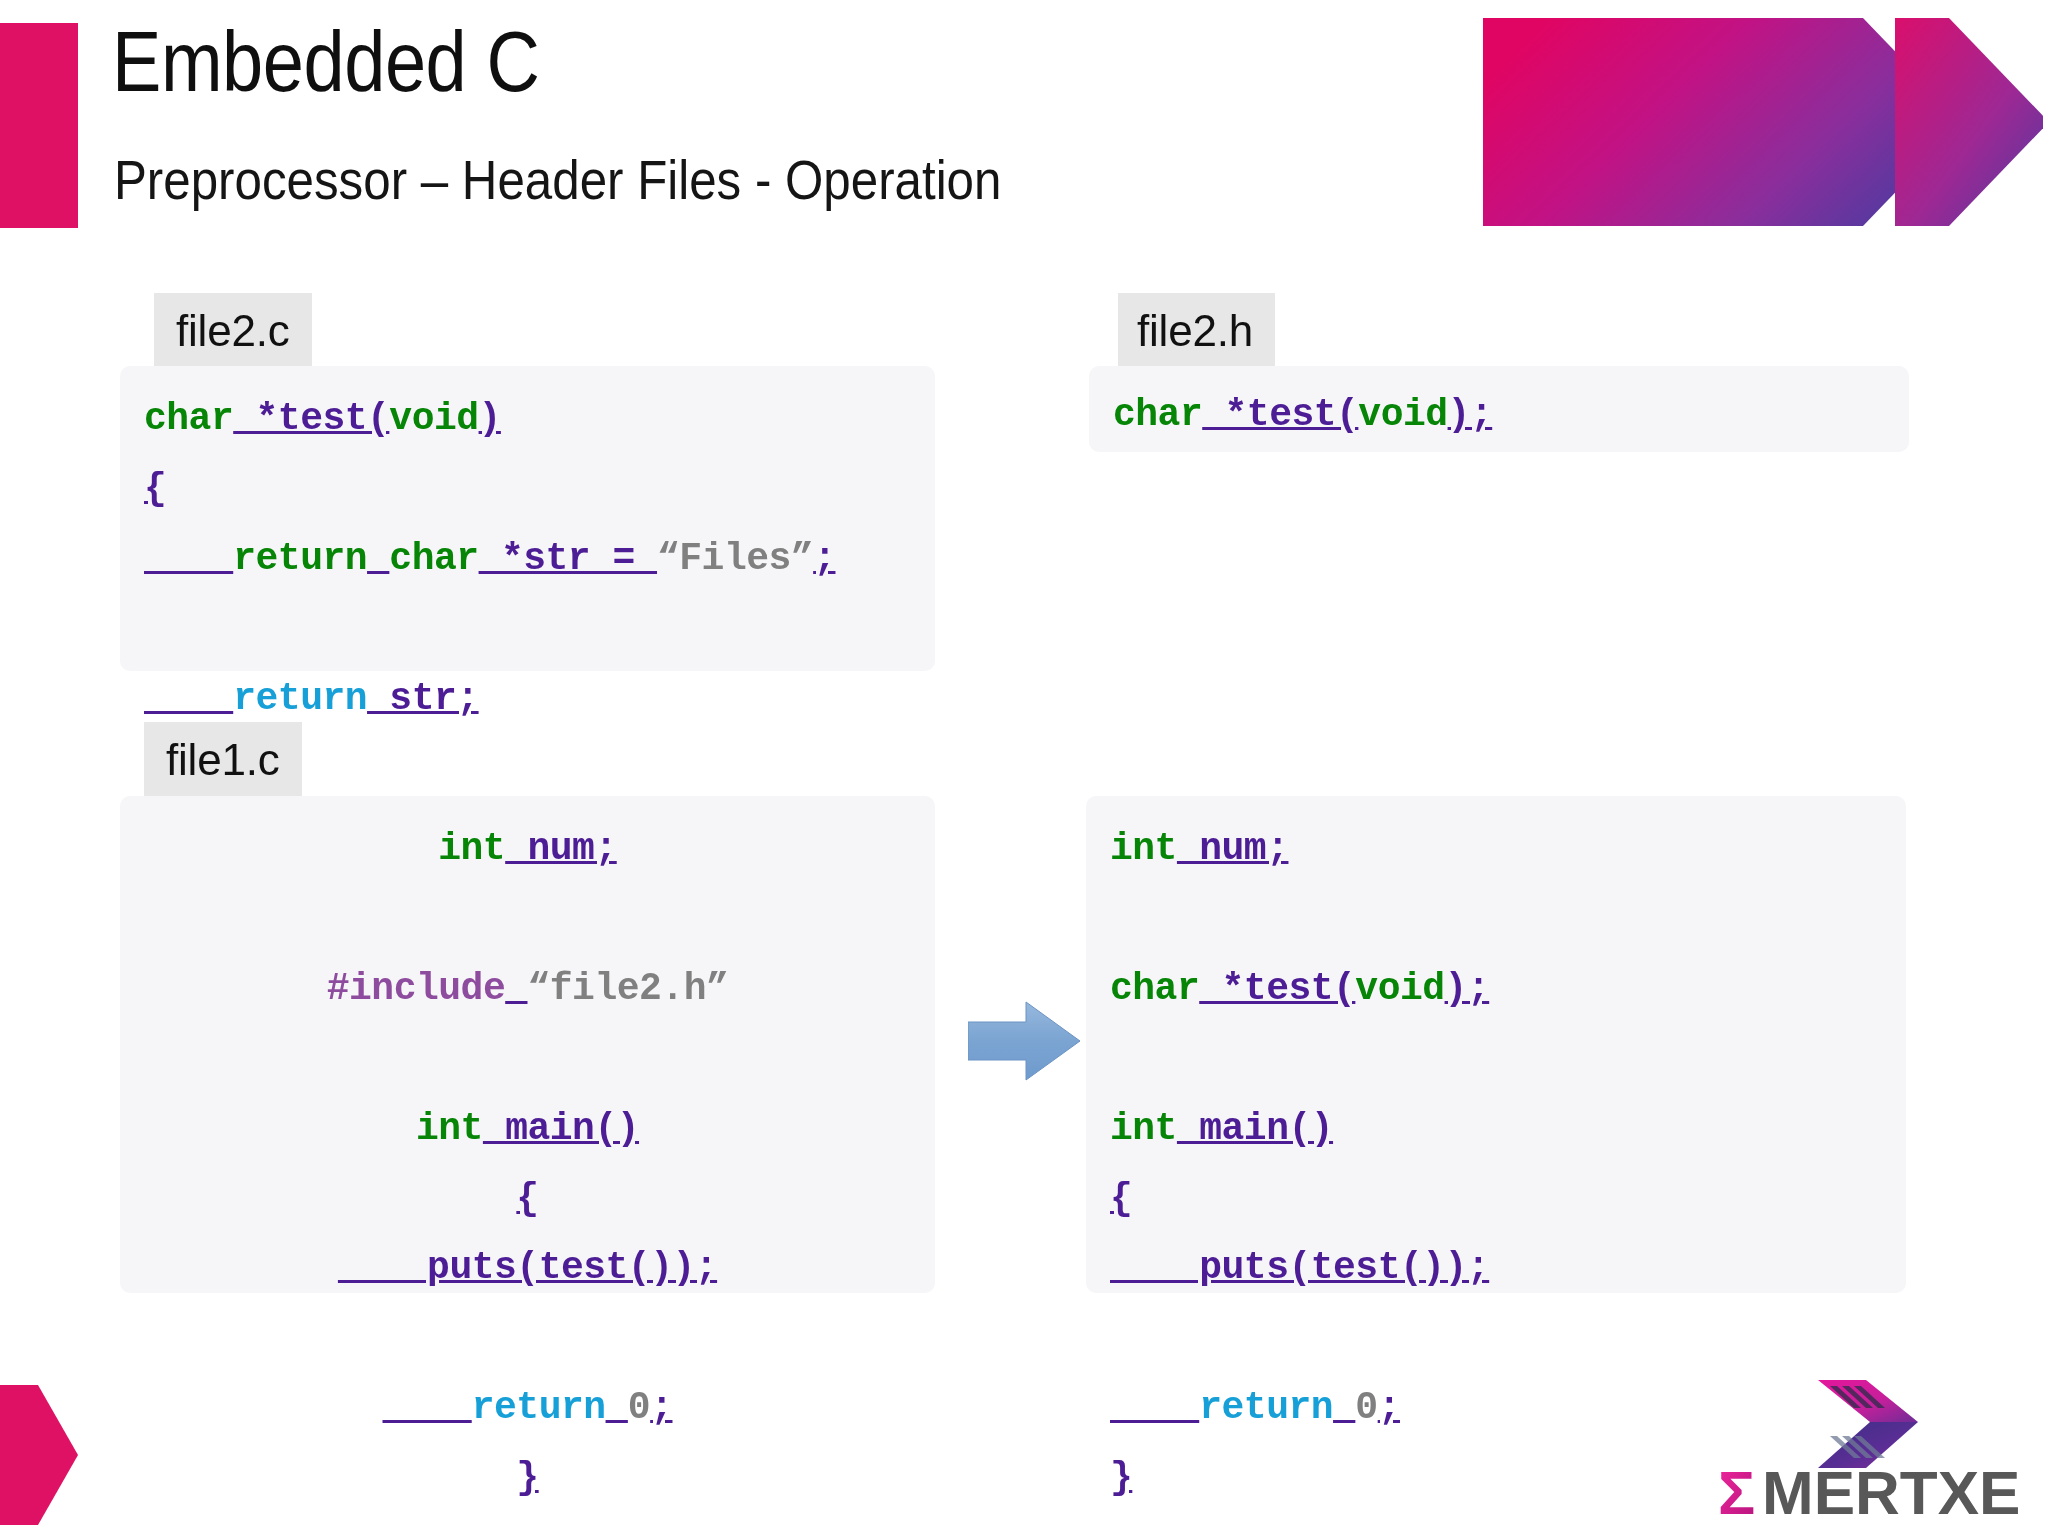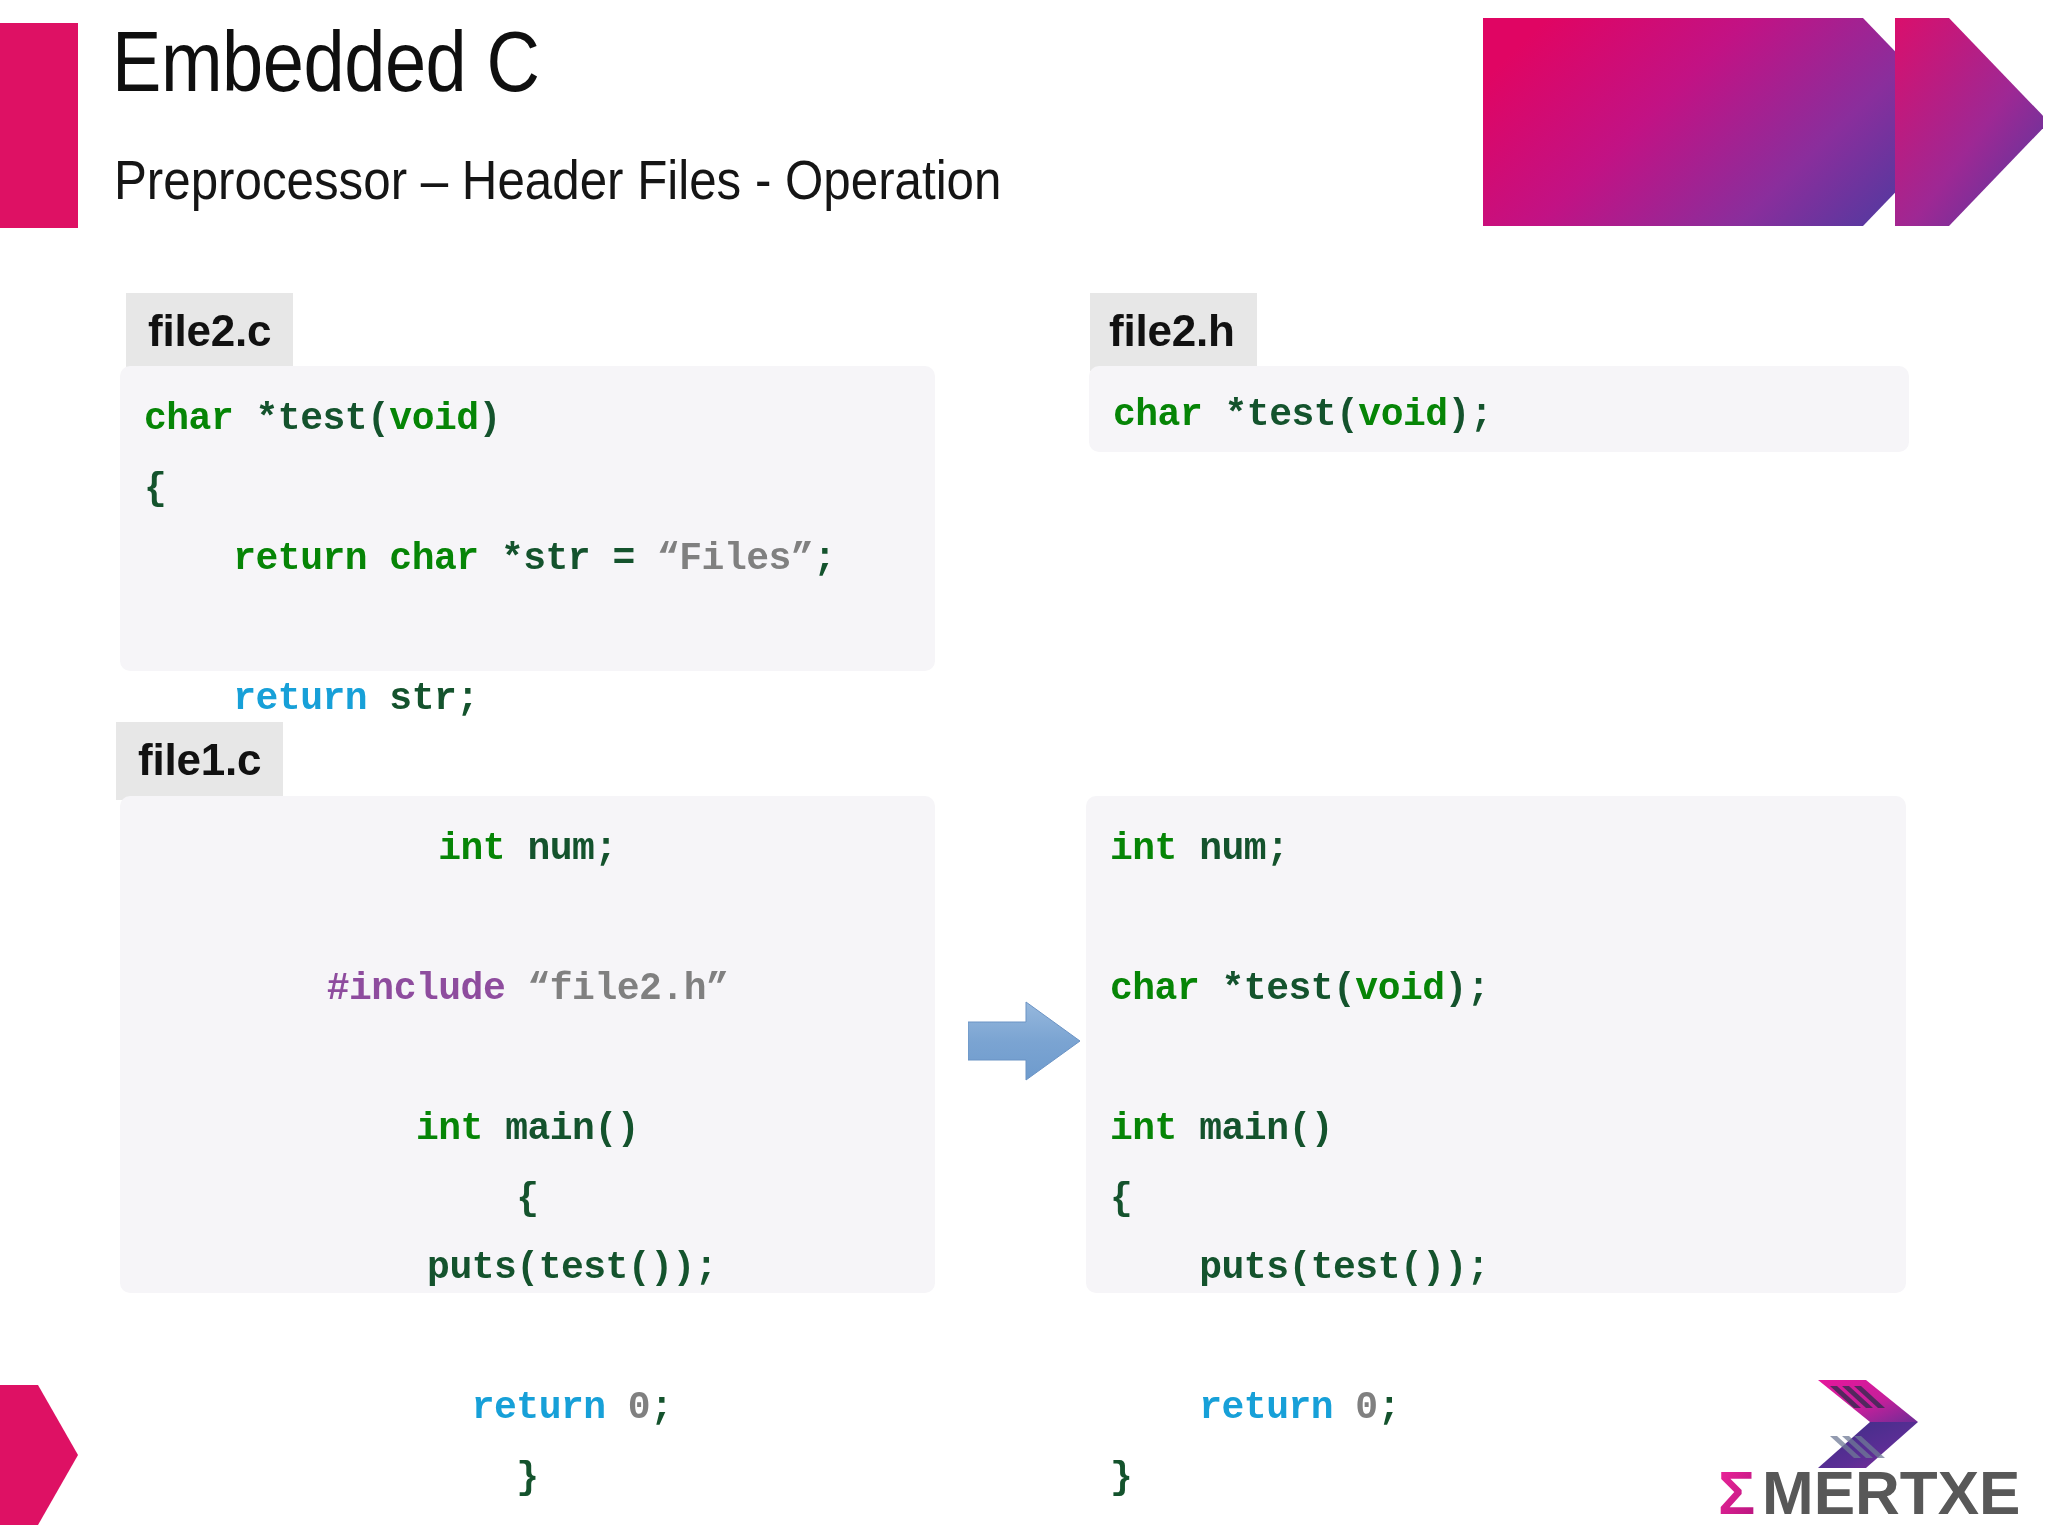--- a/index.html
+++ b/index.html
@@ -63,24 +63,25 @@
   }
 
   
   .file-chip {
     position: absolute;
     background: #E7E7E7;
     color: #111111;
     font-size: 44px;
     line-height: 1;
     font-family: "Liberation Sans Narrow", "Liberation Sans", sans-serif;
-    font-weight: 700;
+    font-weight: 400;
     padding: 16px 22px 18px 22px;
     white-space: nowrap;
     letter-spacing: -0.2px;
+    margin-left: 28px;
   }
   .code-card {
     position: absolute;
     background: #F6F5F8;
     border-radius: 10px;
     box-sizing: border-box;
     padding: 18px 24px 20px 24px;
   }
   .code-card pre {
     margin: 0;
@@ -89,21 +90,21 @@
     line-height: 1.84;
     font-weight: bold;
     color: #111111;
     white-space: pre;
     letter-spacing: -0.5px;
   }
   .kw   { color: #068506; }     
   .ret  { color: #17A0D8; }     
   .str  { color: #808080; }     
   .pp   { color: #8E4C9E; }     
-  .pl   { color: #14532d; }     
+  .pl   { color: #4c1d95; text-decoration: underline; }     
 
   
   .blue-arrow {
     position: absolute;
     left: 968px;
     top: 1000px;
     width: 112px;
     height: 82px;
   }
 

